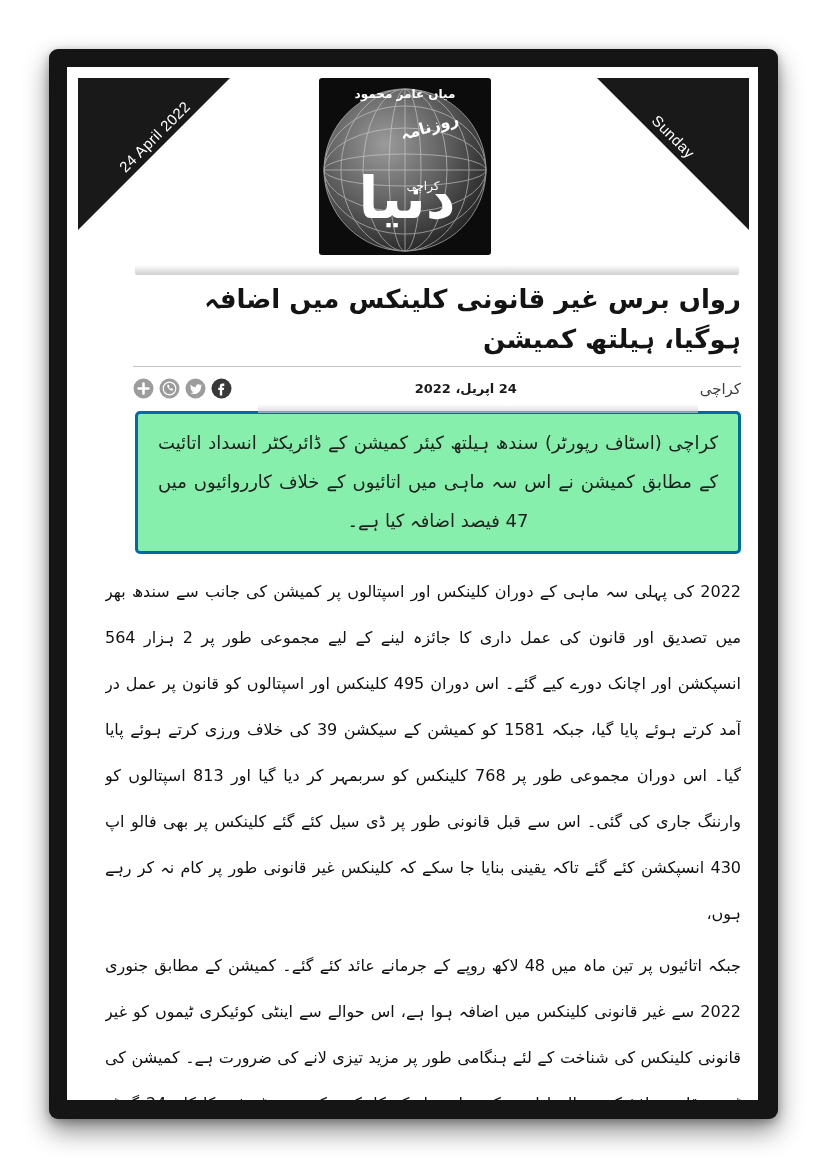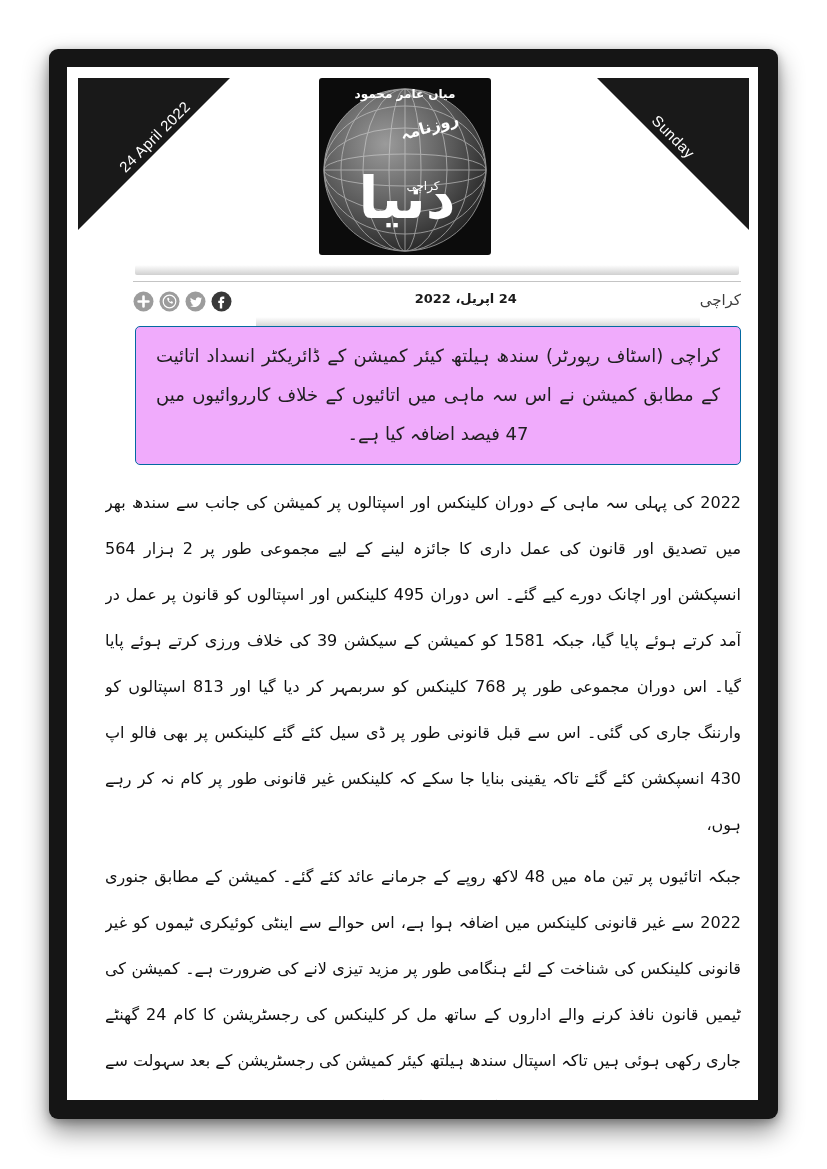--- a/index.html
+++ b/index.html
@@ -40,29 +40,29 @@
     height:10px; margin:0 2px 4px 30px; border-radius:2px;
     background:linear-gradient(to bottom, rgba(255,255,255,0), #c3c3c3 95%);
     opacity:.75;
   }
   h1.headline {
     direction:rtl; text-align:right; font-size:26px; font-weight:bold;
     color:#141414; line-height:1.55; margin:0 0 6px 28px;
   }
   .rule { border:0; border-top:1px solid #c4c4c4; margin:6px 0 0 28px; }
 
-  .meta { margin:9px 0 9px 28px; height:26px; display:flex; justify-content:space-between; }
+  .meta { margin:9px 0 9px 28px; height:26px; display:flex; align-items:center; justify-content:space-between; }
   .share { display:flex; gap:5px; }
   .share a { display:block; width:21px; height:21px; cursor:pointer; }
   .meta-date { direction:rtl; font-size:13px; font-weight:bold; color:#1b1b1b; }
   .meta-city { direction:rtl; font-size:15px; color:#3d3d3d; }
 
   .lead-box {
-    position:relative; margin-left:30px; background:#f0abfc;
-    border:1px solid #0369a1; border-radius:5px; padding:9px 20px 11px;
+    position:relative; margin-left:30px; background:#86efac;
+    border:3px solid #0369a1; border-radius:5px; padding:9px 20px 11px;
   }
   .lead-box::before {
     content:""; position:absolute; top:-10px; left:120px; right:40px; height:9px;
     background:linear-gradient(to bottom, rgba(255,255,255,0), #c9c9c9 95%);
     opacity:.7;
   }
   .lead-box p {
     direction:rtl; text-align:justify; text-align-last:center;
     font-size:18px; line-height:39px; color:#1f1f1f;
   }
@@ -113,20 +113,21 @@
         <text x="112" y="54" font-size="16" font-weight="bold" fill="#ffffff" text-anchor="middle" transform="rotate(-16 112 54)">روزنامہ</text>
         <text x="104" y="112" font-size="12" fill="#ffffff" text-anchor="middle">کراچی</text>
         <text x="88" y="140" font-size="58" font-weight="bold" fill="#ffffff" text-anchor="middle">دنیا</text>
       </svg>
     </div>
 
     <div class="content">
 
       <div class="shadow-strip"></div>
 
+      <h1 class="headline">رواں برس غیر قانونی کلینکس میں اضافہ ہوگیا، ہیلتھ کمیشن</h1>
 
       <hr class="rule">
 
       <div class="meta">
         <div class="share">
           <a title="">
             <svg width="21" height="21" viewBox="0 0 21 21">
               <circle cx="10.5" cy="10.5" r="10" fill="#9c9c9c"></circle>
               <path d="M10.5 5.6v9.8M5.6 10.5h9.8" stroke="#ffffff" stroke-width="2.6" stroke-linecap="round"></path>
             </svg>

